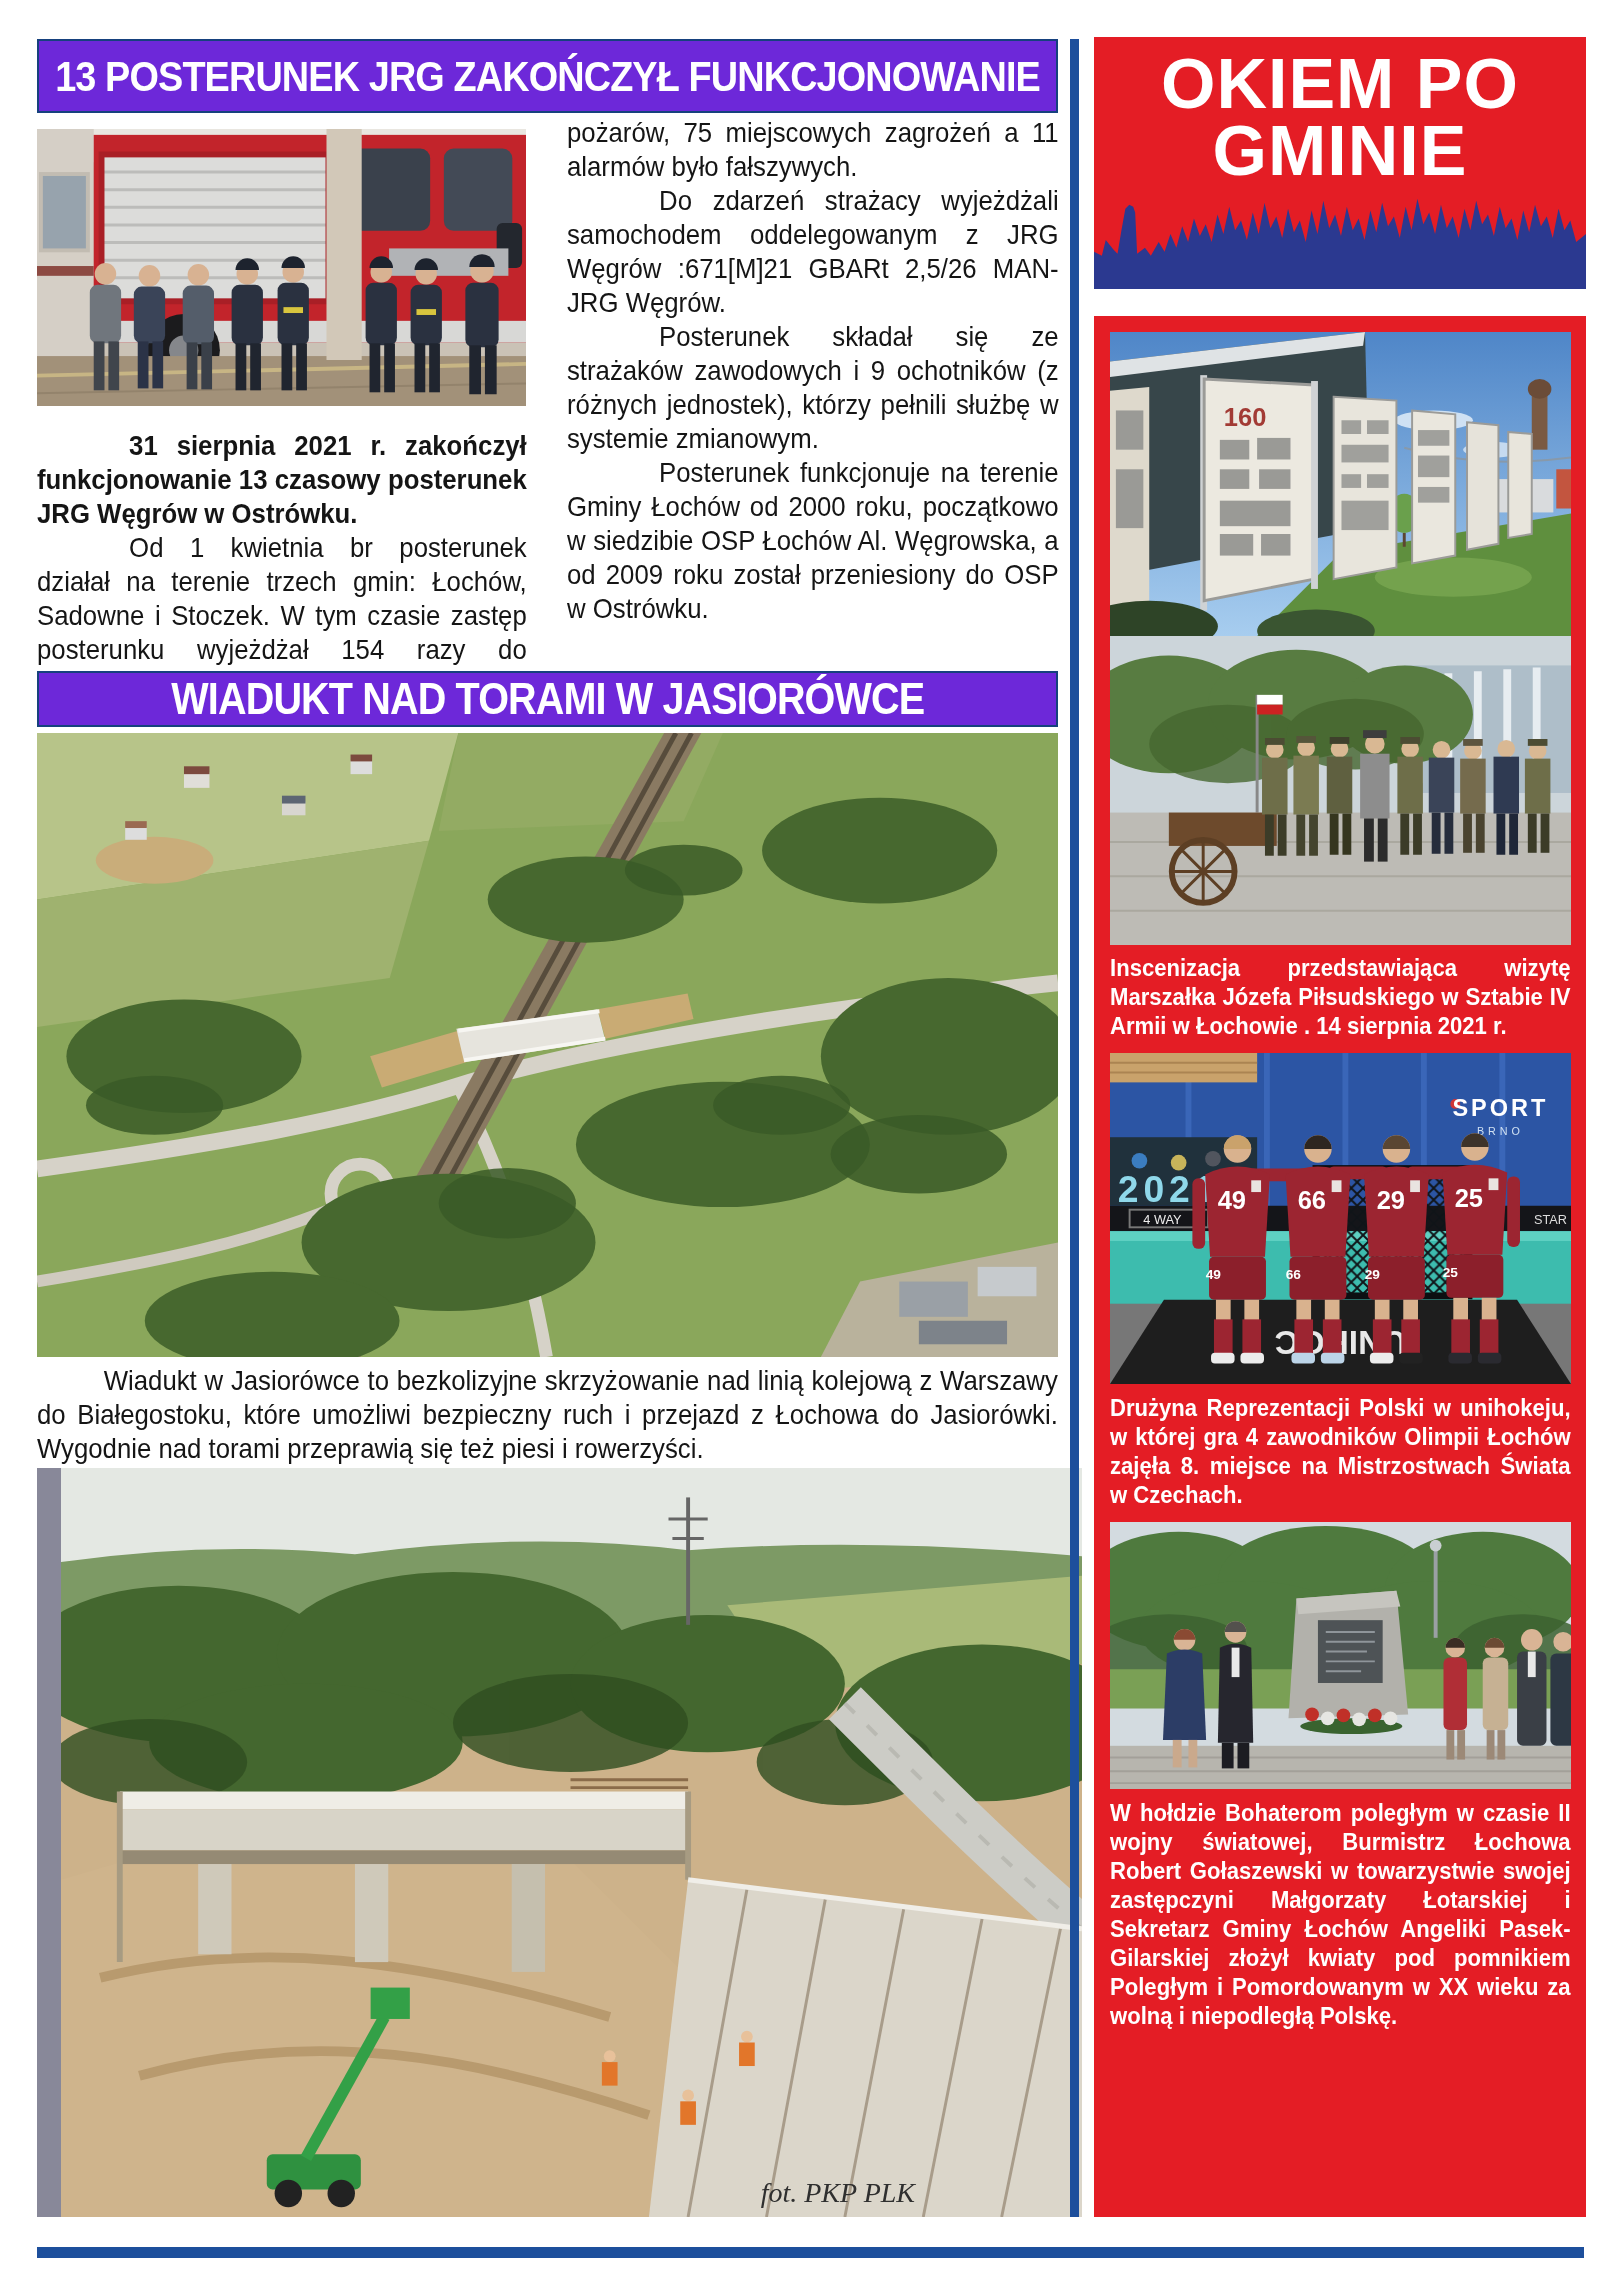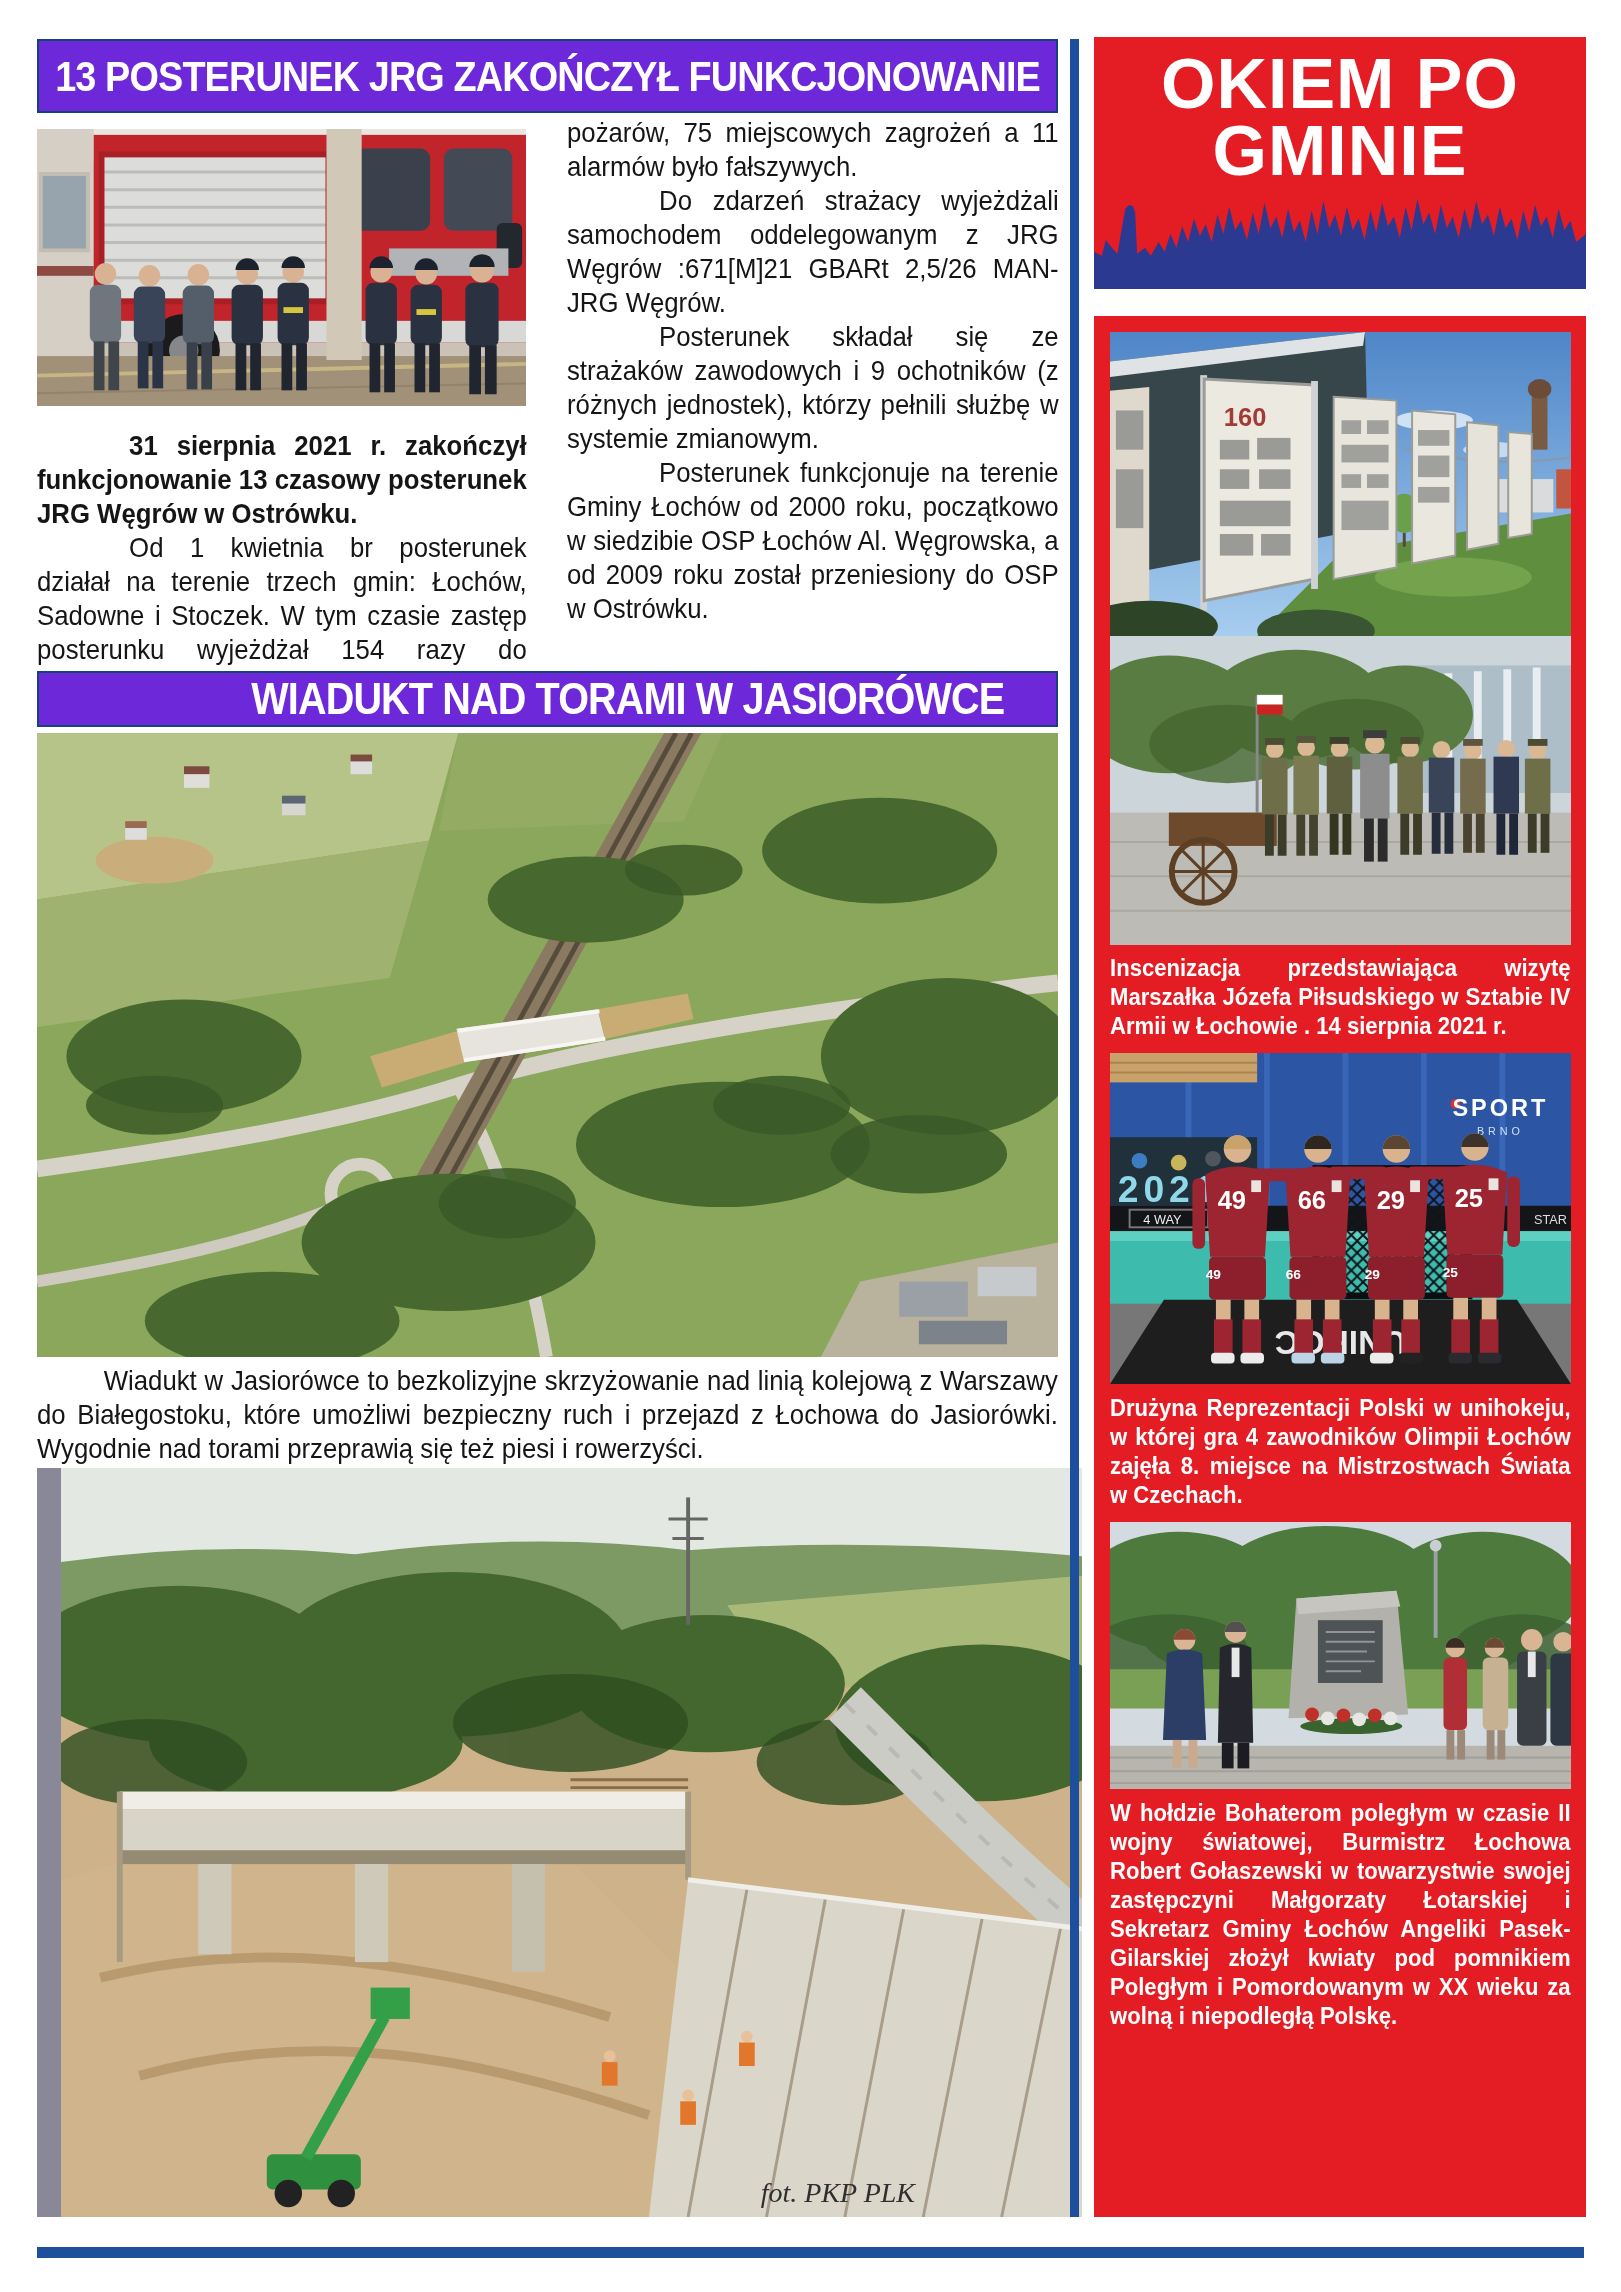--- a/index.html
+++ b/index.html
@@ -4,21 +4,21 @@
 <style>
   html,body { margin:0; padding:0; background:#fff; }
   .page { position:relative; width:1621px; height:2293px; background:#ffffff;
           font-family:"Liberation Sans", sans-serif; overflow:hidden; color:#111; }
 
   
   .bar { position:absolute; background:#6d28d9; border:2.9px solid #16417e; box-sizing:border-box;
          display:flex; align-items:center; justify-content:center; color:#fff; font-weight:bold; }
   .bar span { display:inline-block; transform:scaleX(.88); white-space:nowrap; letter-spacing:-1px; }
   #bar1 { left:37px; top:39px;  width:1021px; height:74px; font-size:43px; }
-  #bar2 { left:37px; top:671px; width:1021px; height:56px; font-size:45px;justify-content:flex-end; }
+  #bar2 { left:37px; top:671px; width:1021px; height:56px; font-size:45px; }
 
   
   .body-text { position:absolute; font-size:27.4px; line-height:34px; text-align:justify; color:#151515; }
   .cond { transform:scaleX(.94); transform-origin:0 0; }
   .body-text p { margin:0; }
   p.ind { text-indent:98px; }
   .bold { font-weight:bold; }
   #a1-right { left:567px; top:116px; width:523px; }
   #a1-left  { left:37px;  top:429px; width:521px; }
   #caption1 { left:37px; top:1364px; width:1086px; text-indent:71px; }

